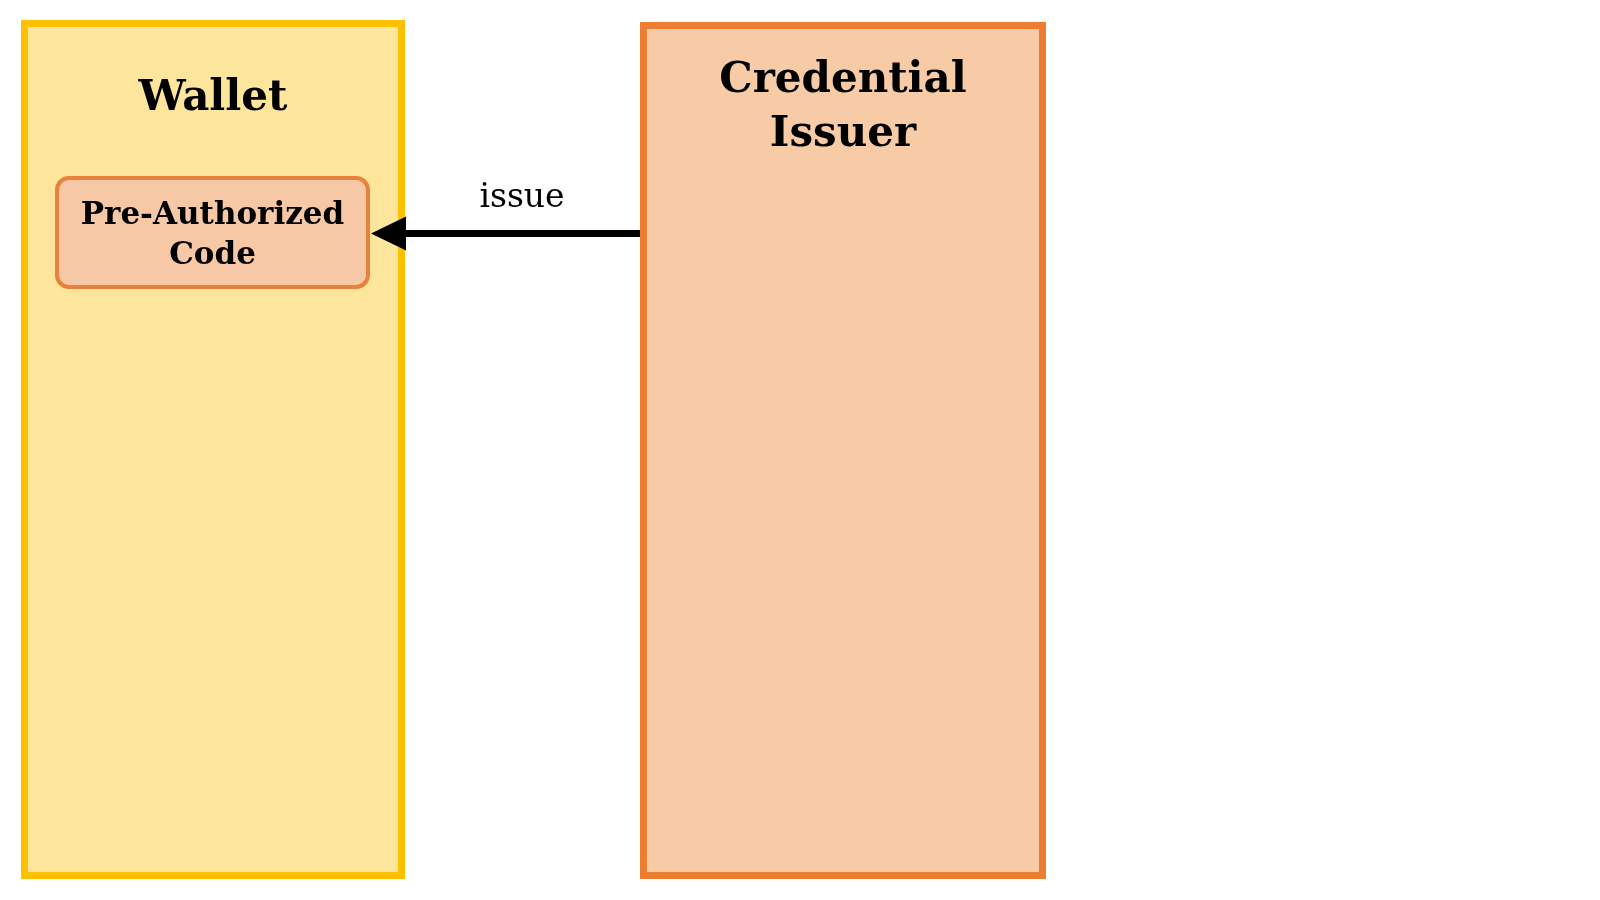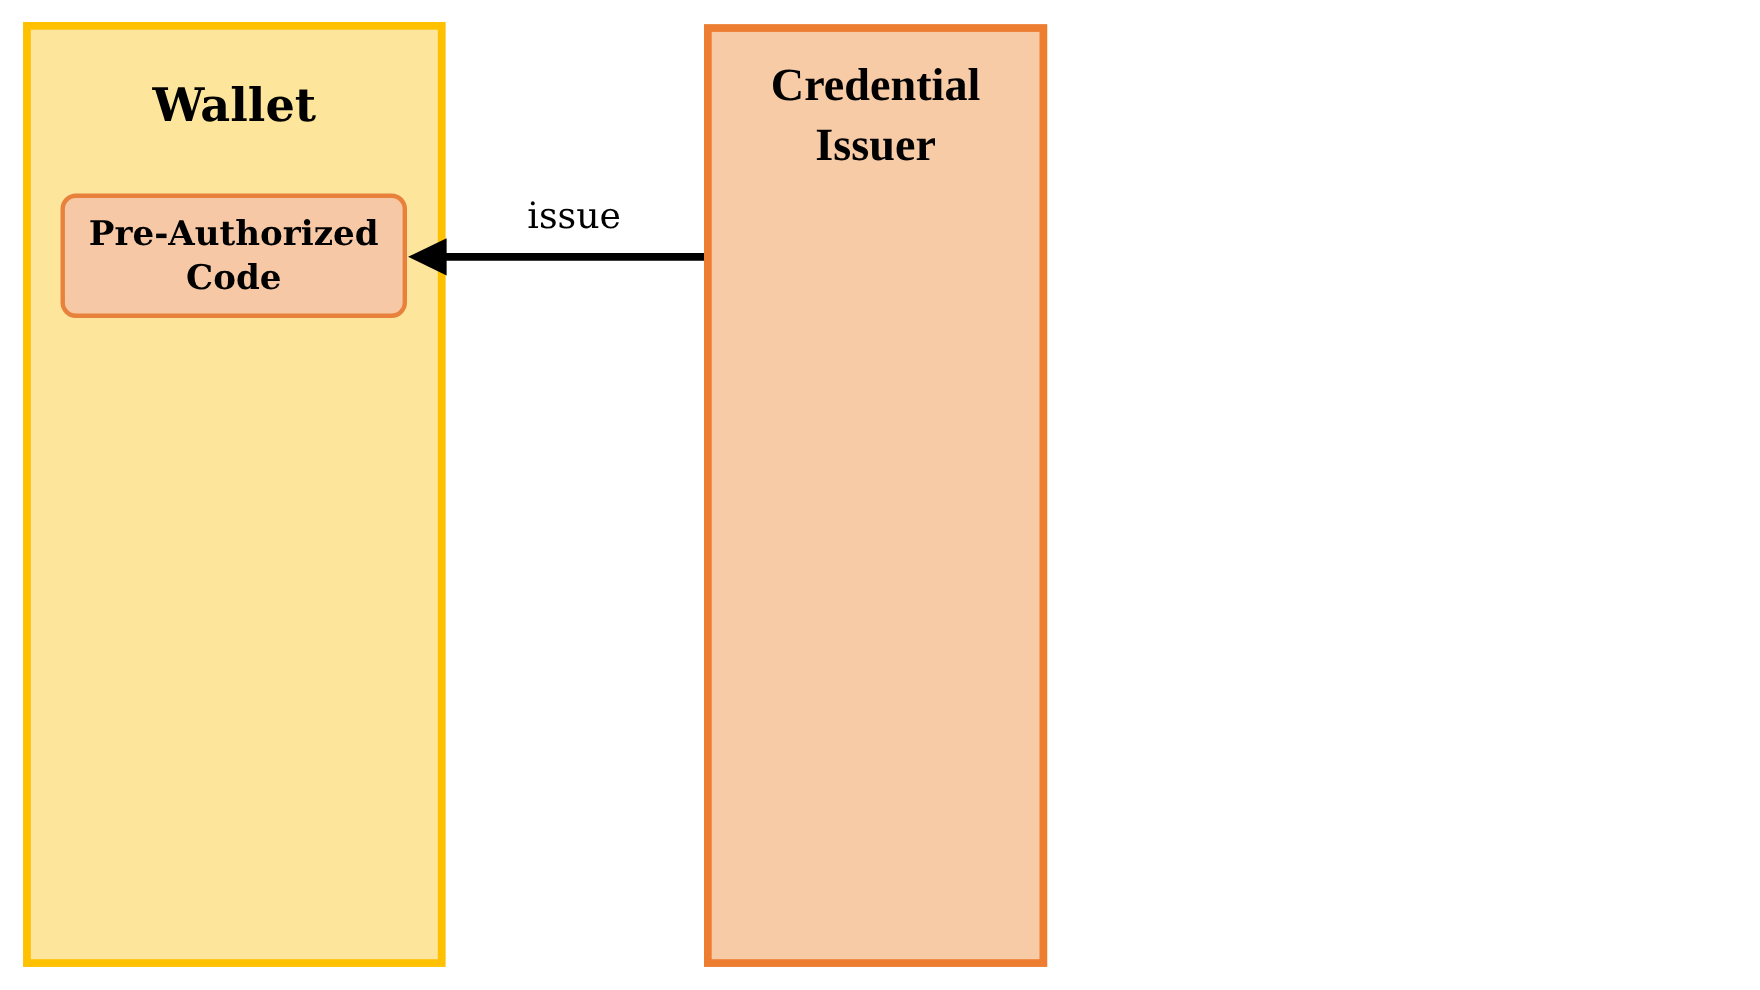--- a/index.html
+++ b/index.html
@@ -61,25 +61,24 @@
     font-weight: bold;
     font-size: 31px;
     line-height: 40px;
     padding: 0 17px;
     text-align: center;
   }
   .issuer-box {
     position: absolute;
     left: 640px;
     top: 22px;
-    width: 312px;
+    width: 406px;
     height: 857px;
     background: var(--issuer-fill);
     border: 7px solid var(--issuer-border);
-    font-family: Liberation Serif, serif;
   }
   .issuer-title {
     margin-top: 22px;
     padding: 0 40px;
   }
   .issue-arrow {
     position: absolute;
     left: 368px;
     top: 210px;
     width: 280px;

